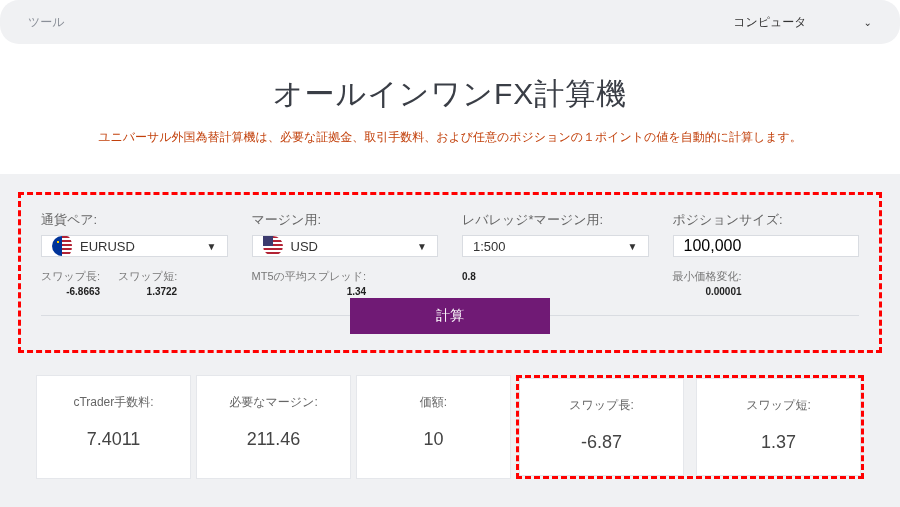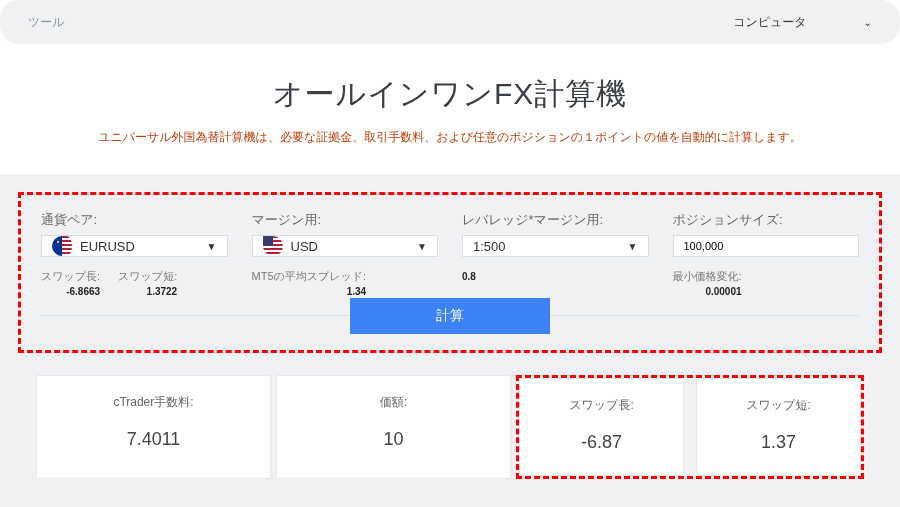--- a/index.html
+++ b/index.html
@@ -20,29 +20,29 @@
   .flag { width: 20px; height: 20px; border-radius: 50%; margin-right: 8px; display: inline-flex; align-items: center; justify-content: center; flex-shrink: 0; }
   .flag.eu-us { background: linear-gradient(90deg, #003399 50%, #fff 50%); position: relative; }
   .flag.eu-us::after { content:''; position:absolute; right:0; top:0; width:50%; height:100%; background: repeating-linear-gradient(#b22234 0 2px, #fff 2px 4px); border-radius:0 50% 50% 0; }
   .flag.eu-us::before { content:''; position:absolute; left:3px; top:3px; width:6px; height:6px; border-radius:50%; background:radial-gradient(circle,#ffcc00 30%, transparent 31%); }
   .flag.us { background: repeating-linear-gradient(#b22234 0 2px, #fff 2px 4px); position: relative; }
   .flag.us::before { content:''; position:absolute; left:0; top:0; width:10px; height:10px; background:#3c3b6e; }
   .stats { display: flex; gap: 18px; margin-top: 12px; font-size: 11px; }
   .stat .slbl { color: #777; }
   .stat .sval { color: #222; font-weight: 600; font-size: 10px; margin-top: 2px; text-align: right; }
   .btn-row { display:flex; justify-content:center; margin-top: 10px; }
-  .btn { background:#3b82f6; color:#fff; border:none; width:200px; height:36px; font-size:14px; display:flex; align-items:center; justify-content:center; cursor:pointer; }
+  .btn { background:#701a75; color:#fff; border:none; width:200px; height:36px; font-size:14px; display:flex; align-items:center; justify-content:center; cursor:pointer; }
   .divider-line { border-top:1px solid #d9dce1; margin:12px 0 0; }
   .results { display:flex; gap:5px; padding: 22px 18px 0; }
   .card { flex:1; background:#fff; border:1px solid #e5e7eb; padding:18px 8px 22px; text-align:center; }
   .card .clbl { font-size:12px; color:#666; }
   .card .cval { font-size:18px; color:#444; margin-top:18px; }
   .red-box-2 { border:3px dashed #ff0000; display:flex; gap:12px; flex:0 0 auto; padding:0; }
   .red-box-2 .card { width:165px; }
-  .input-text { border:none; outline:none; width:100%; font-size:11px; font-family:inherit; }
+  .input-text { border:none; outline:none; width:100%; font-size:16px; font-family:inherit; }
 </style>
 </head>
 <body>
 
 <div class="topbar">
   <div>ツール</div>
   <div class="right">
     <span>コンピュータ</span>
     <span class="chev">⌄</span>
   </div>
@@ -118,20 +118,24 @@
       <button class="btn">計算</button>
     </div>
   </div>
 
   <div class="results">
     <div class="card">
       <div class="clbl">cTrader手数料:</div>
       <div class="cval">7.4011</div>
     </div>
     <div class="card">
+      <div class="clbl">必要なマージン:</div>
+      <div class="cval">211.46</div>
+    </div>
+    <div class="card">
       <div class="clbl">価額:</div>
       <div class="cval">10</div>
     </div>
     <div class="red-box-2">
       <div class="card">
         <div class="clbl">スワップ長:</div>
         <div class="cval">-6.87</div>
       </div>
       <div class="card">
         <div class="clbl">スワップ短:</div>

